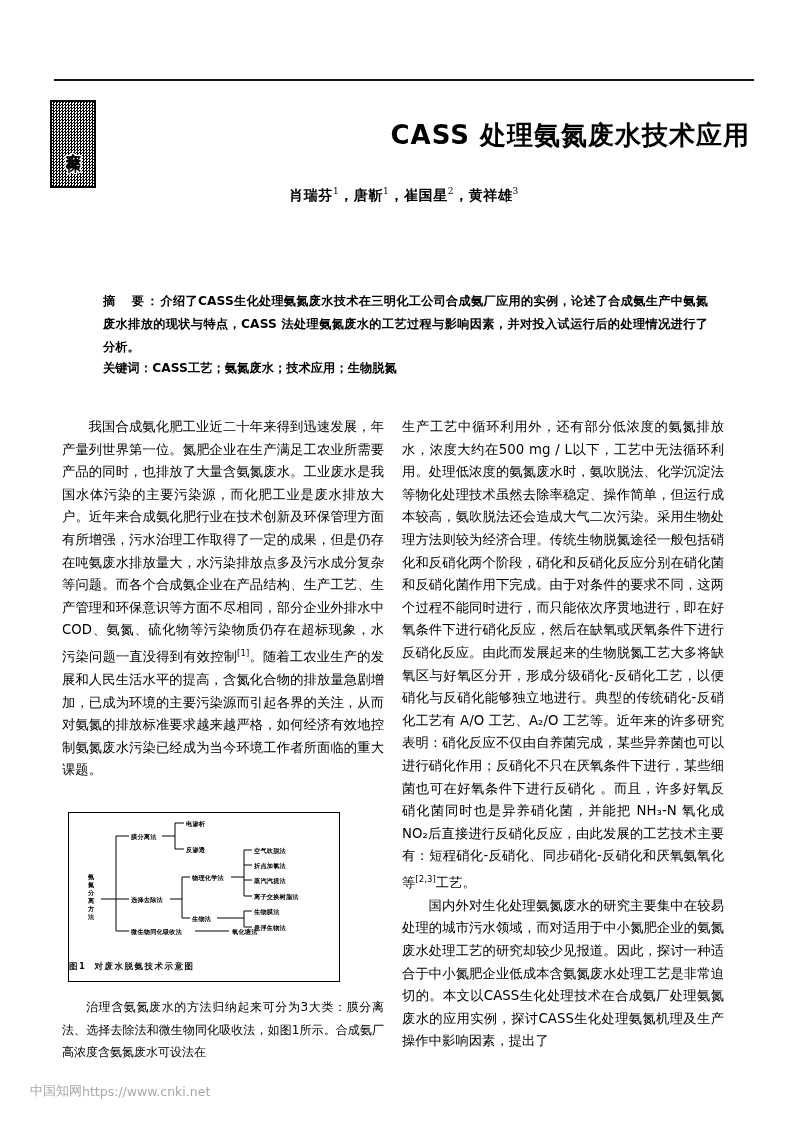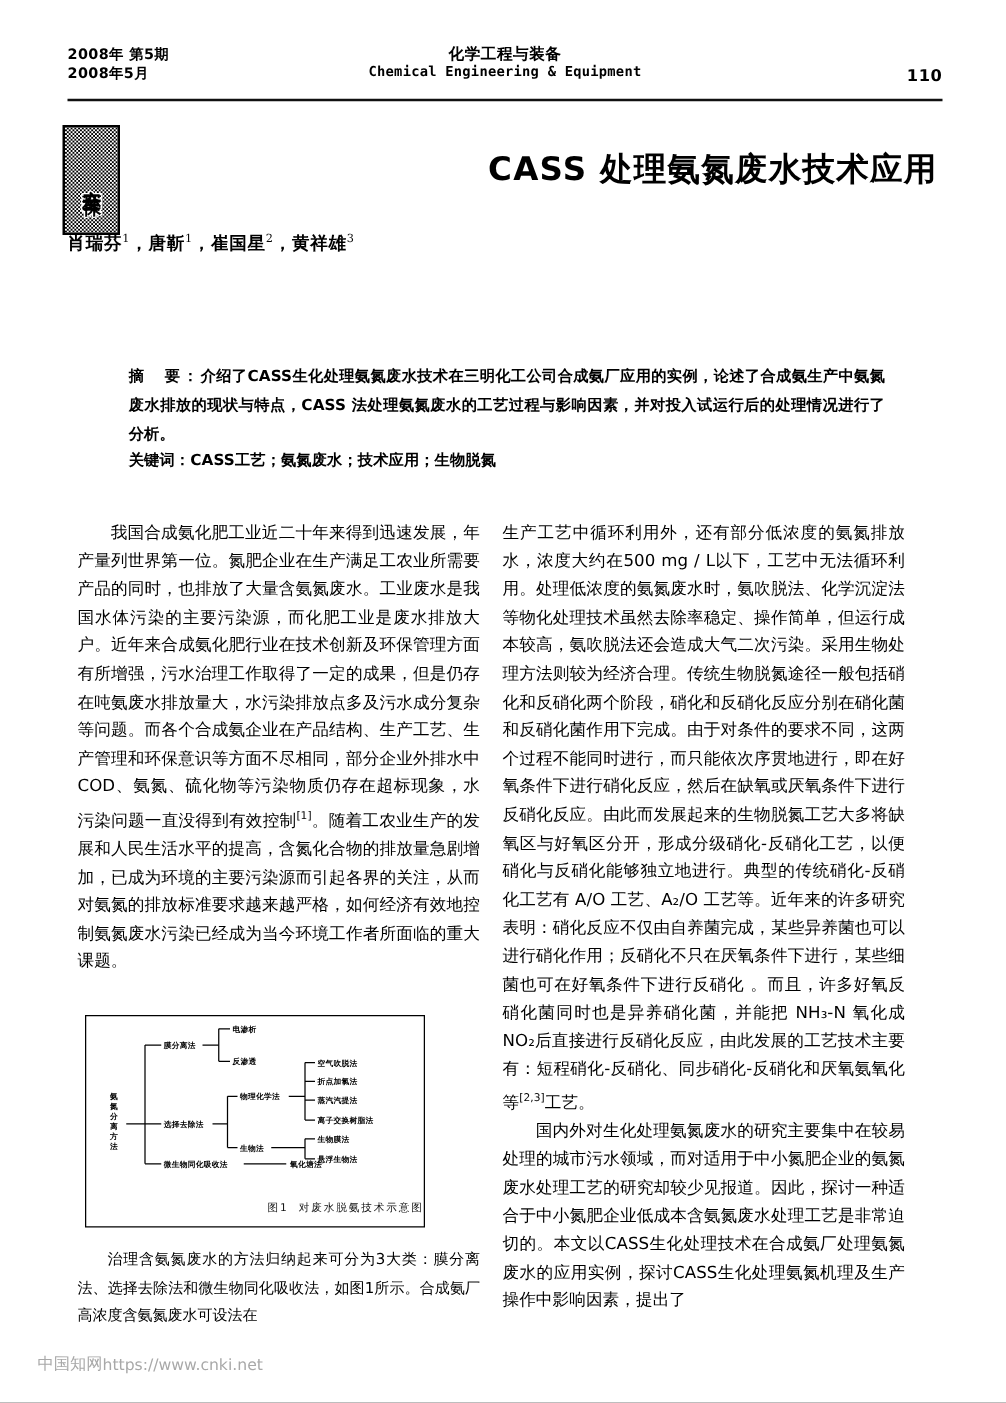--- a/index.html
+++ b/index.html
@@ -114,20 +114,21 @@
     font-family: "DejaVu Sans", sans-serif;
     font-weight: 700;
     font-size: 26px;
     letter-spacing: 1px;
   }
   .authors {
     position: absolute;
     left: 54px;
     top: 186px;
     width: 700px;
+    text-align: center;
     font-family: "DejaVu Serif", serif;
     font-weight: 700;
     font-size: 14px;
     letter-spacing: 0.6px;
   }
   .authors sup { font-size: 9px; font-weight: 400; }
   .affil {
     position: absolute;
     left: 54px;
     top: 218px;
@@ -191,24 +192,24 @@
     height: 170px;
     border: 1.5px solid #000;
     box-sizing: border-box;
     background: #fff;
   }
   .fig-svg { display: block; }
   .fig-cap {
     position: absolute;
     left: 0; right: 0;
     bottom: 8px;
-    text-align: right;
+    text-align: left;
     font-family: "DejaVu Sans", sans-serif;
     font-size: 8.5px;
-    font-weight: 400;
+    font-weight: 700;
     letter-spacing: 1.5px;
     color: #111;
   }
   .fig-cap .num { margin-right: 8px; }
 
   .after-fig {
     position: absolute;
     left: 62px;
     top: 996px;
     width: 322px;
@@ -247,31 +248,20 @@
     font-weight: 700;
     fill: #000;
   }
   .dgline { stroke: #000; stroke-width: 1; fill: none; }
 </style>
 </head>
 <body>
 
 <div class="page">
 
-  <div class="masthead">
-    <div class="mast-left">
-      <div>2008年 第5期</div>
-      <div>2008年5月</div>
-    </div>
-    <div class="mast-center">
-      <div class="mast-cn">化学工程与装备</div>
-      <div class="mast-en">Chemical Engineering &amp; Equipment</div>
-    </div>
-    <div class="mast-page">110</div>
-  </div>
   <div class="rule"></div>
 
   <div class="section-tag">
     <div class="section-tag-inner">安全环保</div>
   </div>
 
   <div class="title">CASS 处理氨氮废水技术应用</div>
   <div class="authors">肖瑞芬<sup>1</sup>，唐靳<sup>1</sup>，崔国星<sup>2</sup>，黄祥雄<sup>3</sup></div>
   <div class="affil">
   </div>

